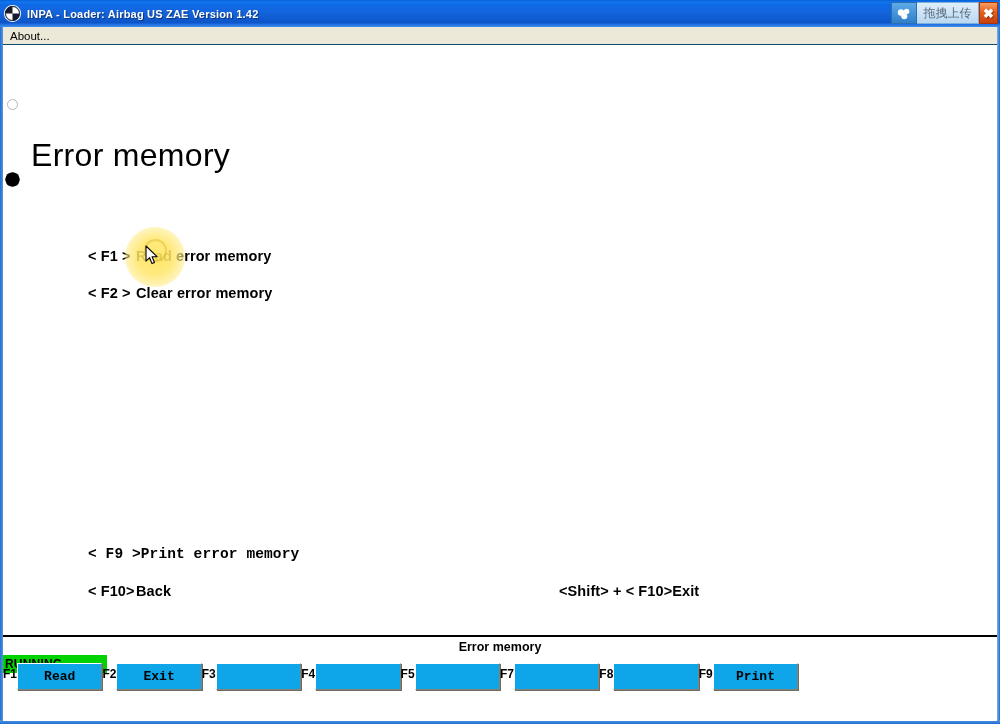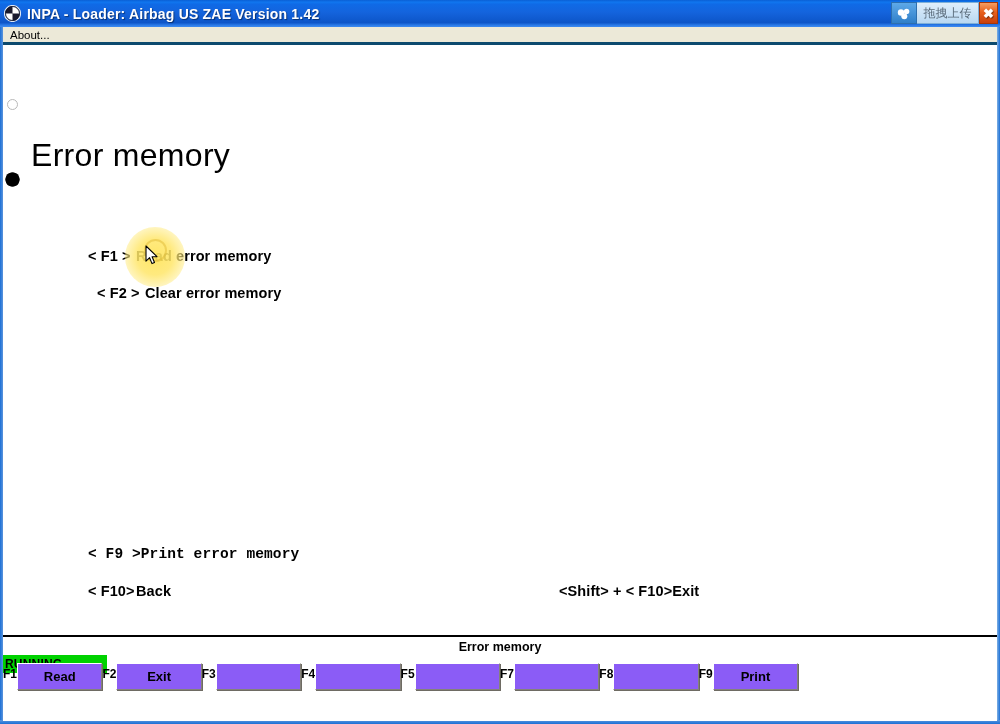--- a/index.html
+++ b/index.html
@@ -44,21 +44,21 @@
   .title-logo {
     width: 17px;
     height: 17px;
     margin-right: 6px;
     flex: 0 0 auto;
     position: relative;
   }
   .title-logo svg { display: block; }
   .title-text {
     color: #ffffff;
-    font-size: 14px;
+    font-size: 11px;
     font-weight: bold;
     letter-spacing: 0.2px;
     text-shadow: 1px 1px 1px rgba(0,0,0,0.45);
     white-space: nowrap;
   }
 
   
   .upload-widget {
     position: absolute;
     right: 2px;
@@ -106,21 +106,21 @@
     text-shadow: 1px 1px 1px rgba(0,0,0,0.4);
   }
 
   
   .menubar {
     position: absolute;
     left: 2px; top: 27px;
     width: 996px;
     height: 18px;
     background: #ece9d8;
-    border-bottom: 3px solid #0c4a6e;
+    border-bottom: 1px solid #0c4a6e;
     box-sizing: border-box;
     display: flex;
     align-items: center;
   }
   .menu-item {
     font-size: 11.5px;
     color: #000000;
     padding: 1px 7px 1px 8px;
     line-height: 14px;
   }
@@ -209,21 +209,21 @@
     color: #000000;
     white-space: nowrap;
     letter-spacing: 0.1px;
   }
   .menu-line .key {
     display: inline-block;
     min-width: 48px;
   }
 
   .line-f1  { left: 85px; top: 202px; }
-  .line-f2  { left: 94px; top: 239px; }
+  .line-f2  { left: 85px; top: 239px; }
   .line-f9  { left: 85px; top: 500px; font-family: Liberation Mono, monospace; }
   .line-f10 { left: 85px; top: 537px; }
   .line-exit{ left: 556px; top: 537px; }
 
   
   .click-glow {
     position: absolute;
     left: 122px;
     top: 181px;
     width: 60px;
@@ -308,33 +308,33 @@
   }
   .fkey-label {
     font-size: 12px;
     font-weight: bold;
     color: #000000;
     margin-bottom: 5px;
   }
   .fkey-button {
     width: 93px;
     height: 27px;
-    background: #8b5cf6;
+    background: #0ea5e9;
     border: 1px solid #ffffff;
     border-right-color: #85827a;
     border-bottom-color: #85827a;
     box-shadow: 1px 1px 0 0 #6e6b63;
     box-sizing: border-box;
     display: flex;
     align-items: center;
     justify-content: center;
     font-size: 13px;
     font-weight: bold;
     color: #000000;
-    font-family: Liberation Sans, sans-serif;
+    font-family: Liberation Mono, monospace;
   }
 </style>
 </head>
 <body>
 
 <div id="app">
 
   <div class="titlebar">
     <span class="title-logo">
       <svg width="17" height="17" viewBox="0 0 17 17">

